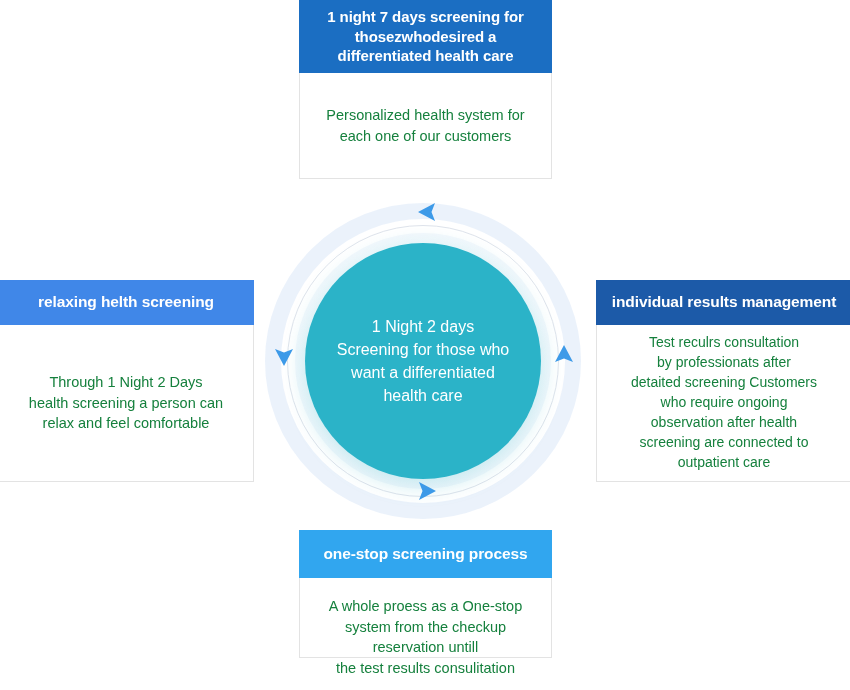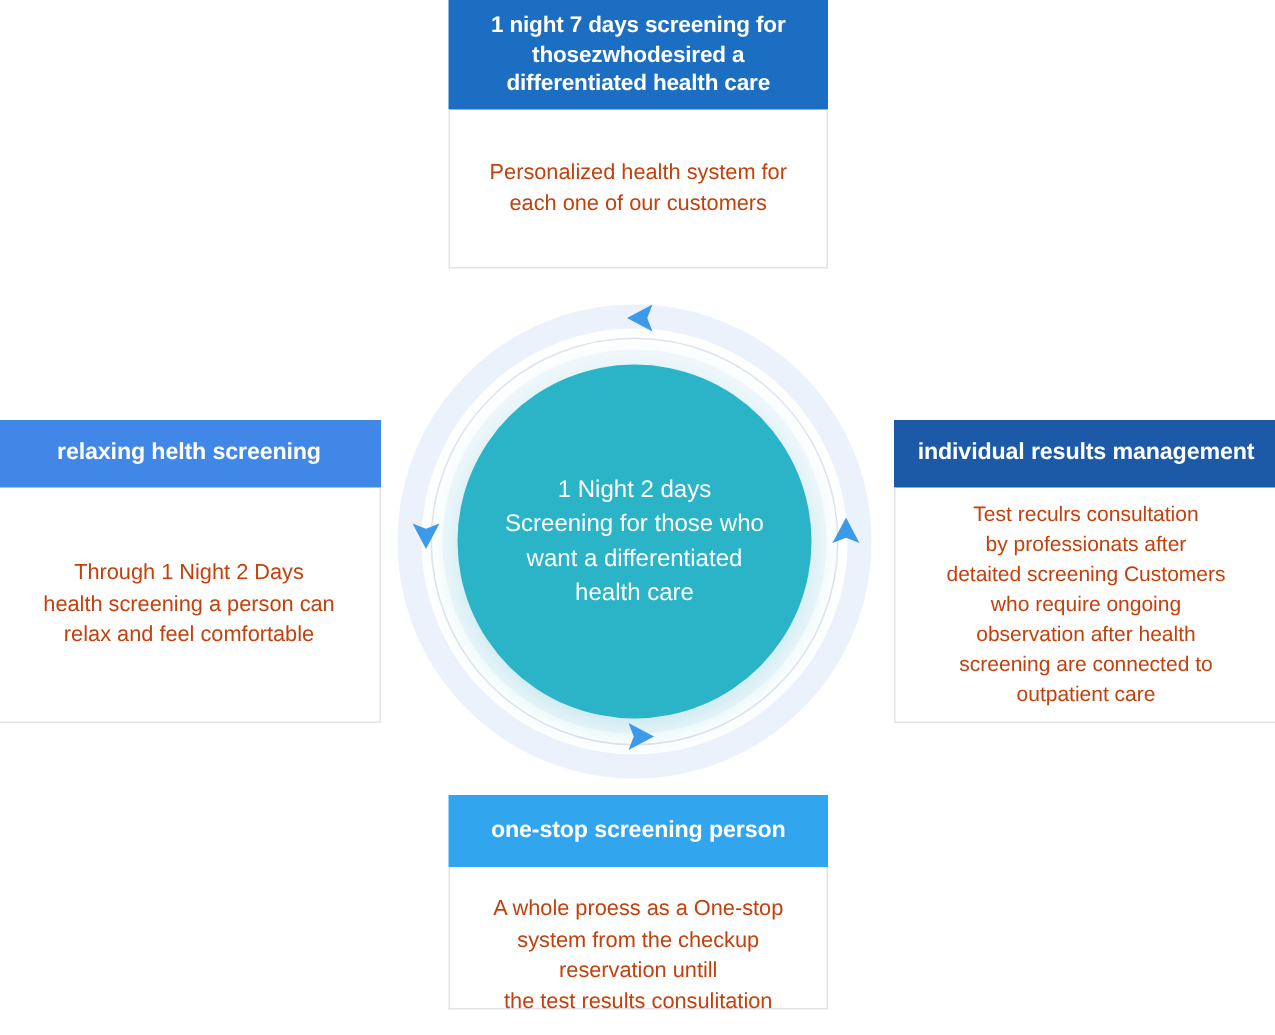--- a/index.html
+++ b/index.html
@@ -34,21 +34,21 @@
     display: flex;
     align-items: center;
     justify-content: center;
     line-height: 1.32;
     letter-spacing: -0.1px;
   }
   .card-body {
     box-sizing: border-box;
     border: 1px solid #e3e3e3;
     border-top: none;
-    color: #c2410c;
+    color: #15803d;
     text-align: center;
     display: flex;
     align-items: center;
     justify-content: center;
     line-height: 1.42;
     font-size: 14.5px;
     padding: 6px 10px;
     white-space: pre-line;
   }
 
@@ -108,21 +108,21 @@
     top: 530px;
     width: 253px;
     height: 160px;
   }
   #card-bottom .card-header {
     height: 48px;
     background: #31a6ef;
     font-size: 15.5px;
   }
   #card-bottom .card-body {
-    height: 95px;
+    height: 80px;
     align-items: flex-start;
     padding-top: 18px;
   }
 
   
   #cycle {
     position: absolute;
     left: 265px;
     top: 203px;
     width: 316px;
@@ -216,21 +216,21 @@
     <div class="card-body">Test reculrs consultation
 by professionats after
 detaited screening Customers
 who require ongoing
 observation after health
 screening are connected to
 outpatient care</div>
   </div>
 
   <div class="card" id="card-bottom">
-    <div class="card-header">one-stop screening person</div>
+    <div class="card-header">one-stop screening process</div>
     <div class="card-body">A whole proess as a One-stop
 system from the checkup
 reservation untill
 the test results consulitation</div>
   </div>
 
   <div id="cycle">
     <div class="ring-glow"></div>
     <div class="ring-line"></div>
     <div class="inner-halo"></div>

